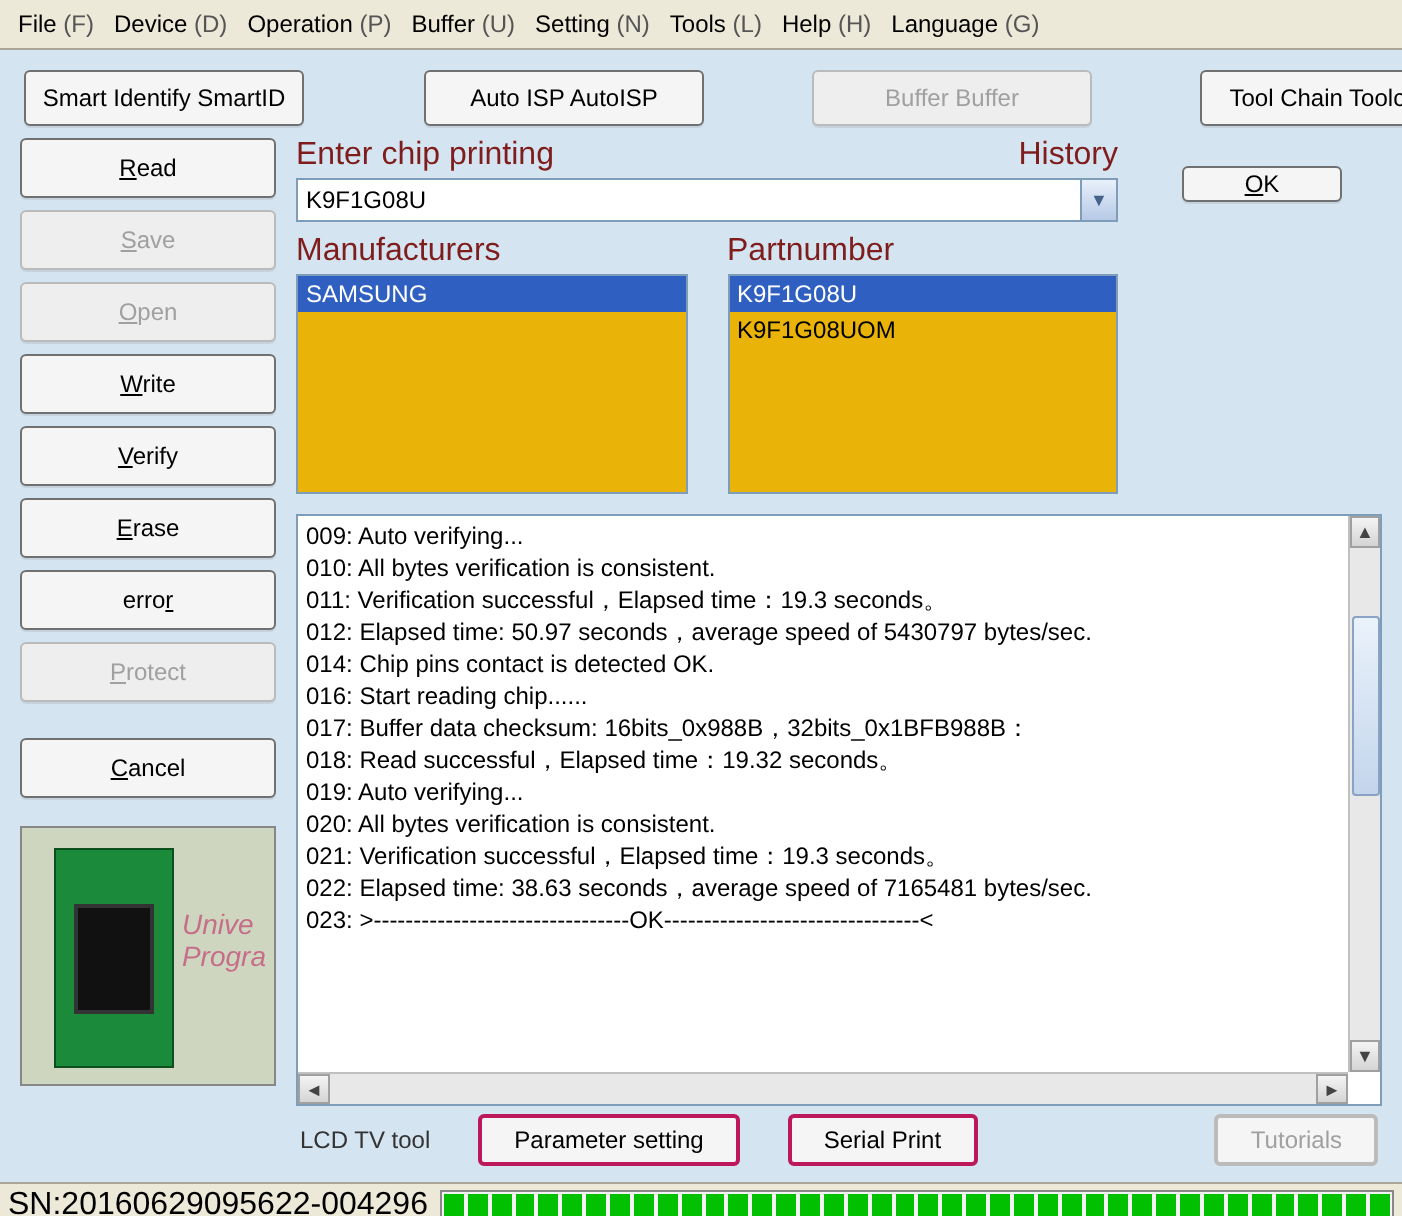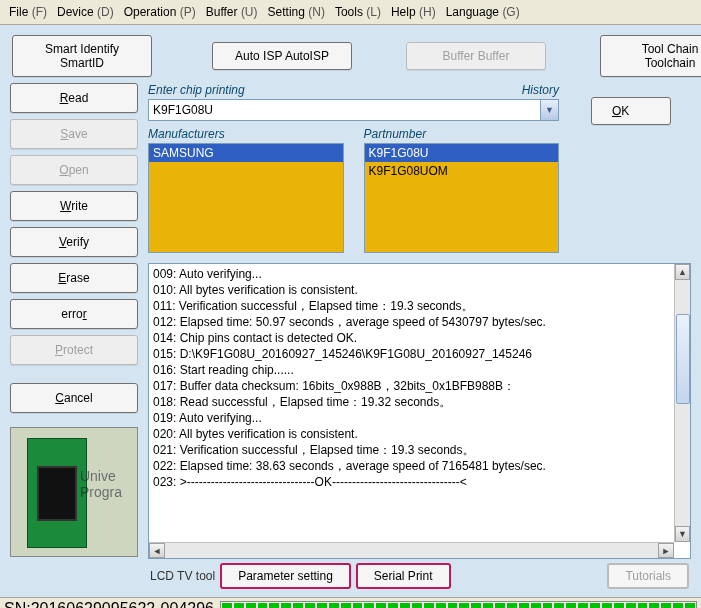--- a/index.html
+++ b/index.html
@@ -1,54 +1,54 @@
 <!DOCTYPE html>
 <html><head>
 <meta charset="utf-8">
 <style>
 * { box-sizing: border-box; margin: 0; padding: 0; font-family: "Microsoft Sans Serif", Tahoma, sans-serif; font-size: 12px; }
 body { background: #d4e4f0; width: 701px; height: 608px; overflow: hidden; }
 .menubar { background: #ece9d8; border-bottom: 1px solid #aca899; padding: 3px 6px; display: flex; gap: 4px; }
 .menu-item { cursor: pointer; padding: 2px 3px; }
 .menu-mn { color: #555; }
 .top-btns { display: flex; gap: 16px; padding: 10px 12px 6px 12px; align-items: center; }
-.btn { background: #f5f5f5; border: 1px solid #707070; border-radius: 3px; padding: 6px 20px; text-align: center; cursor: pointer; box-shadow: 0 1px 0 rgba(0,0,0,0.08); }
+.btn { background: #f5f5f5; border: 1px solid #707070; border-radius: 3px; padding: 6px 0; text-align: center; cursor: pointer; box-shadow: 0 1px 0 rgba(0,0,0,0.08); }
 .btn.wide { min-width: 140px; }
 .btn.disabled { color: #a0a0a0; background: #eee; border-color: #bbb; }
 .main-area { display: flex; padding: 0 10px 4px 10px; gap: 10px; }
 .left-col { width: 128px; display: flex; flex-direction: column; gap: 6px; }
 .left-col .btn { height: 30px; display: flex; align-items: center; justify-content: center; }
 .left-col .btn u { text-decoration: underline; }
 .thumb { width: 128px; height: 130px; background: #cfd6bf; border: 1px solid #888; margin-top: 8px; position: relative; }
 .pcb { position: absolute; left: 16px; top: 10px; width: 60px; height: 110px; background: #1b8a3a; border: 1px solid #0c5020; display: flex; align-items: center; justify-content: center; }
 .chip-sock { width: 40px; height: 55px; background: #111; border: 2px solid #333; }
-.brandtxt { position: absolute; right: 15px; top: 40px; color: #0f172a; font-size: 14px; opacity: 0.55; }
+.brandtxt { position: absolute; right: 4px; top: 40px; color: #be185d; font-size: 14px; opacity: 0.55; font-style: italic; }
 .right-col { flex: 1; display: flex; flex-direction: column; }
 .chip-panel { display: flex; gap: 12px; }
 .chip-left { flex: 1; }
 .chip-right { width: 120px; display: flex; align-items: flex-start; padding-top: 14px; justify-content: center; }
-.lbl { color: #0c4a6e; font-size: 12px; margin-bottom: 2px; font-style: italic; }
+.lbl { color: #7f1d1d; font-size: 16px; margin-bottom: 2px; }
 .rowfl { display: flex; justify-content: space-between; }
 .combo { display: flex; width: 100%; height: 22px; border: 1px solid #7e9db9; background: #fff; margin-bottom: 6px; }
 .combo input { flex: 1; border: none; outline: none; padding: 0 4px; font-size: 12px; }
 .combo .dd { width: 18px; background: linear-gradient(#e8f0fb,#b6c9e6); border-left: 1px solid #7e9db9; display: flex; align-items: center; justify-content: center; color: #46618a; font-size: 9px; }
 .mp-row { display: flex; gap: 20px; }
 .mp-col { flex: 1; }
 .listbox { border: 1px solid #7e9db9; background: #eab308; height: 110px; overflow: hidden; }
 .listitem { padding: 2px 4px; }
 .listitem.sel { background: #2f5fc0; color: #fff; }
 .log-wrap { margin-top: 10px; position: relative; height: 296px; border: 1px solid #7e9db9; background: #fff; }
 .log { position: absolute; inset: 0 16px 16px 0; overflow: hidden; padding: 2px 4px; line-height: 16px; white-space: nowrap; color: #000; }
 .log .ln { font-family: Tahoma, sans-serif; font-size: 12px; }
 .vscroll { position: absolute; right: 0; top: 0; bottom: 16px; width: 16px; background: #e8e8e8; border-left: 1px solid #c0c0c0; }
 .vscroll .arr { height: 16px; background: linear-gradient(#f4f4f4,#d4d4d4); border: 1px solid #a0a0a0; display: flex; align-items: center; justify-content: center; font-size: 9px; color: #444; }
 .vscroll .thumb2 { position: absolute; left: 1px; right: 0; top: 50px; height: 90px; background: linear-gradient(#eaf2fb,#c3d5ec); border: 1px solid #8aa3c4; border-radius: 2px; }
 .hscroll { position: absolute; left: 0; right: 16px; bottom: 0; height: 16px; background: #e8e8e8; border-top: 1px solid #c0c0c0; display: flex; justify-content: space-between; }
 .hscroll .arr { width: 16px; background: linear-gradient(#f4f4f4,#d4d4d4); border: 1px solid #a0a0a0; display: flex; align-items: center; justify-content: center; font-size: 9px; color: #444; }
-.bottom-bar { display: flex; gap: 5px; align-items: center; padding: 4px 2px 4px 2px; }
+.bottom-bar { display: flex; gap: 24px; align-items: center; padding: 4px 2px 4px 2px; }
 .bottom-bar .lblb { color: #333; }
 .bbtn { background: #f5f5f5; border: 2px solid #be185d; border-radius: 3px; padding: 4px 16px; cursor: pointer; }
 .bbtn.disabled { color: #a0a0a0; border-color: #bbb; }
 .status { background: #ece9d8; border-top: 1px solid #aca899; height: 22px; display: flex; align-items: center; padding: 0 4px; gap: 6px; }
 .sn { font-size: 16px; color: #000; }
 .progress { flex: 1; height: 16px; border: 1px solid #888; display: flex; gap: 2px; padding: 1px; background: #f4f4f4; }
 .progress .seg { flex: 1; background: #00c000; }
 </style>
 </head>
 <body>
@@ -142,34 +142,33 @@
           <div class="mp-col">
             <div class="lbl">Partnumber</div>
             <div class="listbox" id="plist">
                 <div class="listitem sel">K9F1G08U</div>
                 <div class="listitem">K9F1G08UOM</div>
               </div>
           </div>
         </div>
       </div>
       <div class="chip-right">
-        <div class="btn" style="min-width:80px;height:28px;display:flex;align-items:center;justify-content:flex-start">
+        <div class="btn" style="min-width:80px;height:18px;display:flex;align-items:center;justify-content:center">
           <span><u>O</u>K</span>
         </div>
       </div>
     </div>
 
     <div class="log-wrap">
       <div class="log" id="log">
           <div class="ln">009:  Auto verifying...</div>
           <div class="ln">010:  All bytes verification is consistent.</div>
           <div class="ln">011:  Verification successful，Elapsed time：19.3 seconds。</div>
           <div class="ln">012:  Elapsed time: 50.97 seconds，average speed of 5430797 bytes/sec.</div>
           <div class="ln">014:  Chip pins contact is detected OK.</div>
-          <div class="ln">015:  D:\K9F1G08U_20160927_145246\K9F1G08U_20160927_145246</div>
           <div class="ln">016:  Start reading chip......</div>
           <div class="ln">017:  Buffer data checksum: 16bits_0x988B，32bits_0x1BFB988B：</div>
           <div class="ln">018:  Read successful，Elapsed time：19.32 seconds。</div>
           <div class="ln">019:  Auto verifying...</div>
           <div class="ln">020:  All bytes verification is consistent.</div>
           <div class="ln">021:  Verification successful，Elapsed time：19.3 seconds。</div>
           <div class="ln">022:  Elapsed time: 38.63 seconds，average speed of 7165481 bytes/sec.</div>
           <div class="ln">023:  &gt;--------------------------------OK--------------------------------&lt;</div>
         </div>
       <div class="vscroll">

